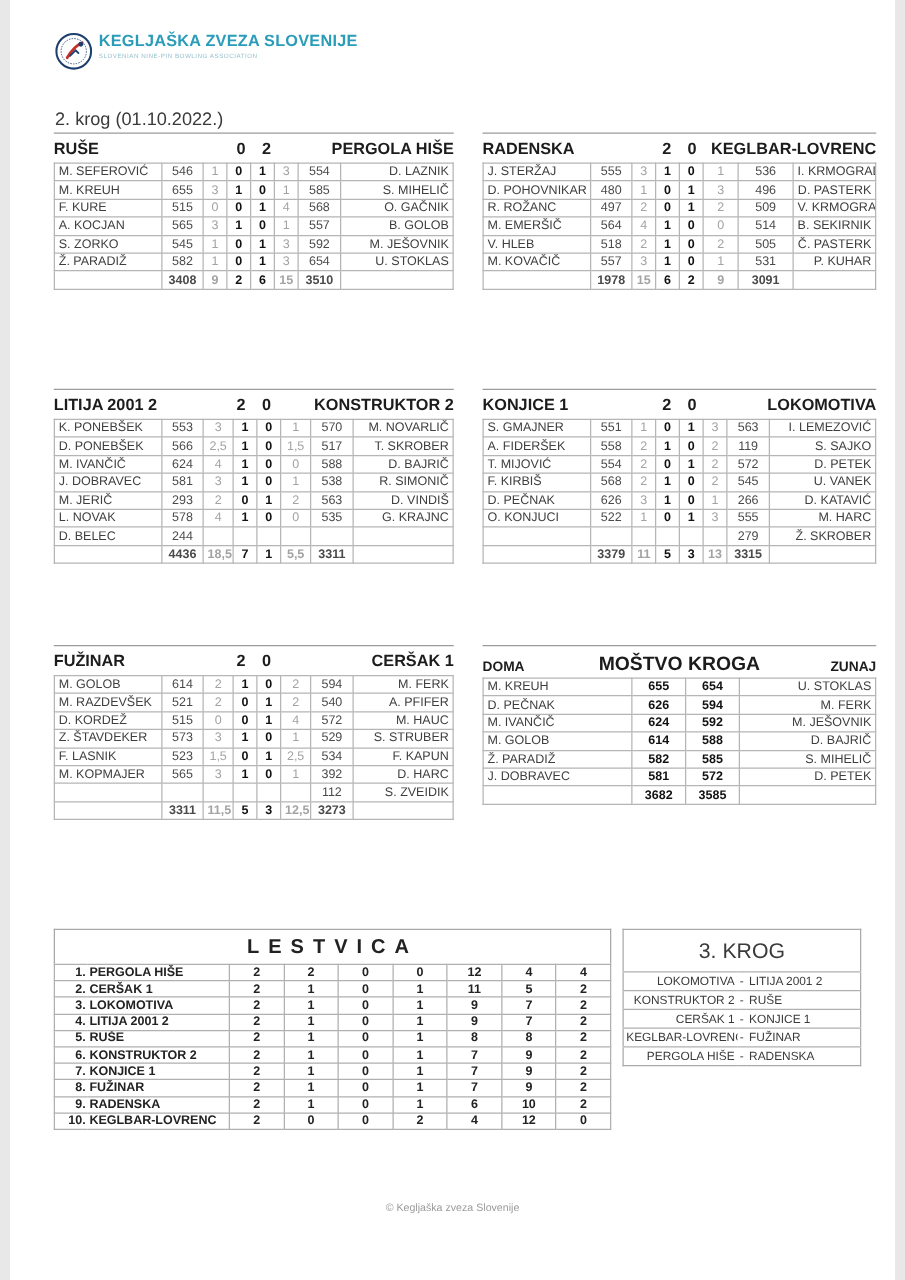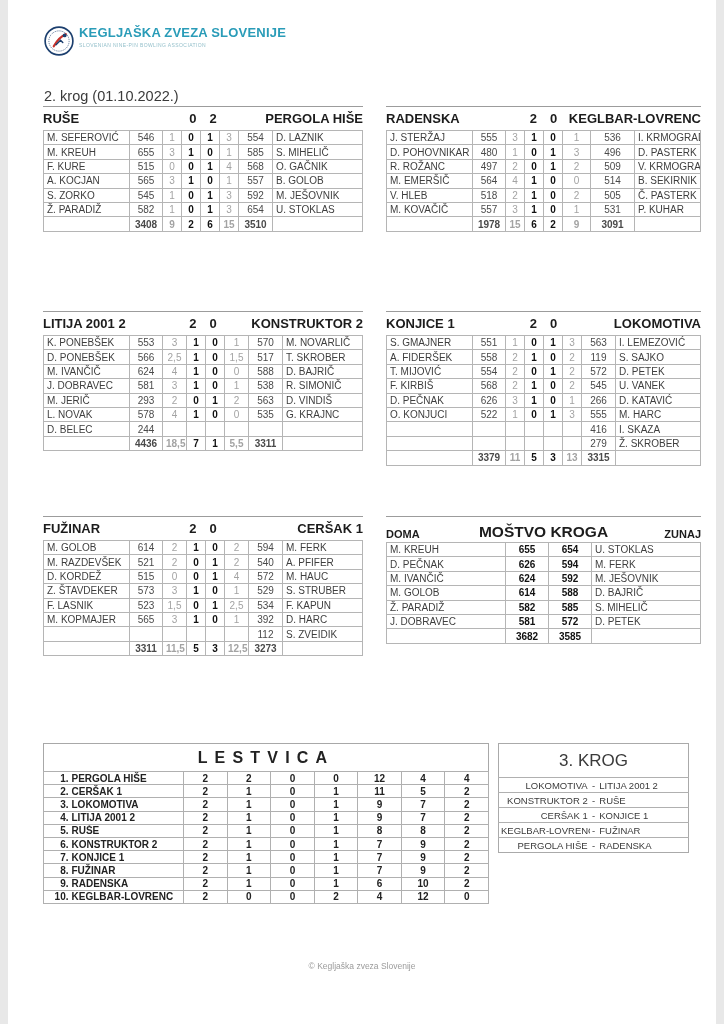--- a/index.html
+++ b/index.html
@@ -25,21 +25,21 @@
   .mhead{position:relative;display:flex;align-items:center;height:23px;
          font-weight:bold;font-size:13px;color:#1c1c1c;}
   .mhead .home{flex:1;text-align:left;}
   .mhead .away{flex:1;text-align:right;}
   .mhead .score{position:absolute;left:50%;transform:translateX(-50%);display:flex;gap:13px;}
 
   table.grid{width:100%;border-collapse:collapse;table-layout:fixed;font-size:10px;}
   table.grid td{border:1px solid #b5b5b5;height:13.4px;padding:0 3px;
                 overflow:hidden;white-space:nowrap;}
   .grid .name-l{text-align:left;color:#3e3e3e;margin-top:44px;}
-  .grid .name-r{color:#3e3e3e;}
+  .grid .name-r{text-align:right;color:#3e3e3e;}
   .grid .score{text-align:center;color:#4a4a4a;}
   .grid .sp{text-align:center;color:#a3a3a3;}
   .grid .mp{text-align:center;color:#111;font-weight:bold;}
   .grid tfoot td{font-weight:bold;color:#101010;}
 
   
   .thead3{position:relative;display:flex;align-items:flex-end;height:23px;padding-bottom:2px;
           font-weight:bold;color:#1c1c1c;}
   .thead3 .dl{flex:1;text-align:left;font-size:11px;}
   .thead3 .dr{flex:1;text-align:right;font-size:11px;}
@@ -476,30 +476,20 @@
             <td class="score">555</td>
             <td class="name-r">M. HARC</td>
           </tr>
           <tr>
             <td class="name-l"></td>
             <td class="score"></td>
             <td class="sp"></td>
             <td class="mp"></td>
             <td class="mp"></td>
             <td class="sp"></td>
-            <td class="score">416</td>
-            <td class="name-r">I. SKAZA</td>
-          </tr>
-          <tr>
-            <td class="name-l"></td>
-            <td class="score"></td>
-            <td class="sp"></td>
-            <td class="mp"></td>
-            <td class="mp"></td>
-            <td class="sp"></td>
             <td class="score">279</td>
             <td class="name-r">Ž. SKROBER</td>
           </tr>
         </tbody>
       <tfoot>
         <tr>
           <td class="name-l"></td>
           <td class="score">3379</td>
           <td class="sp">11</td>
           <td class="mp">5</td>

